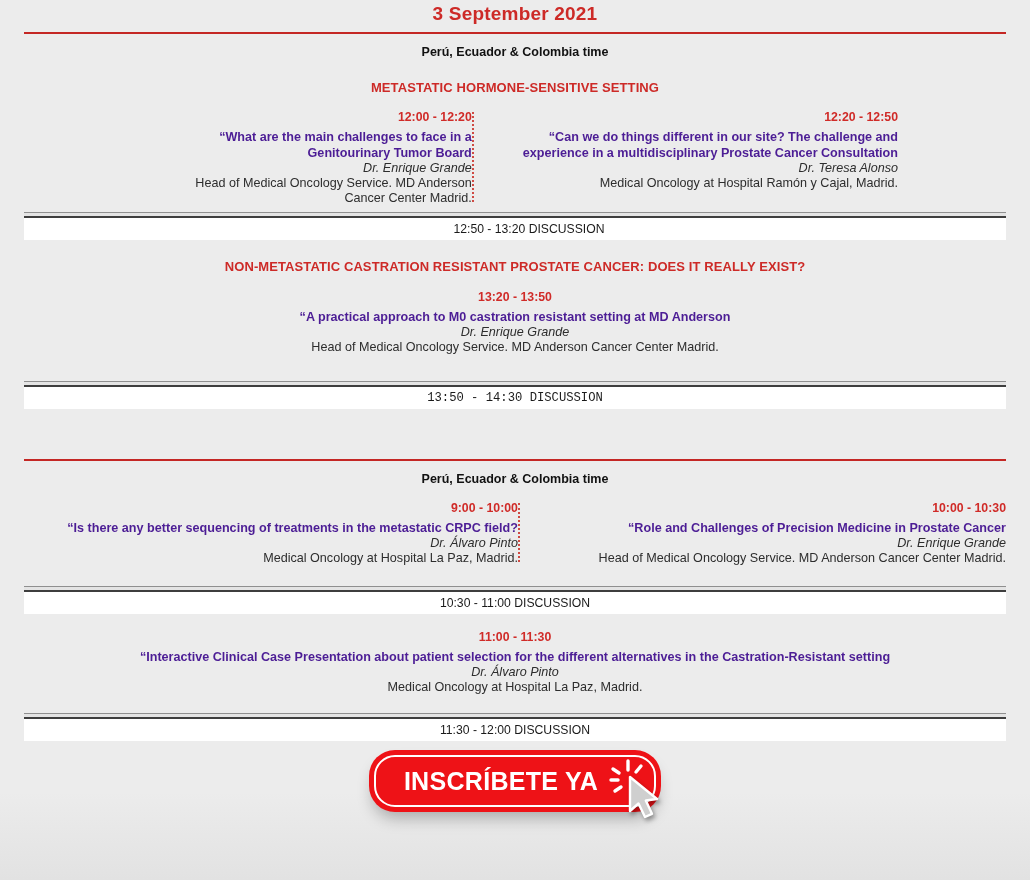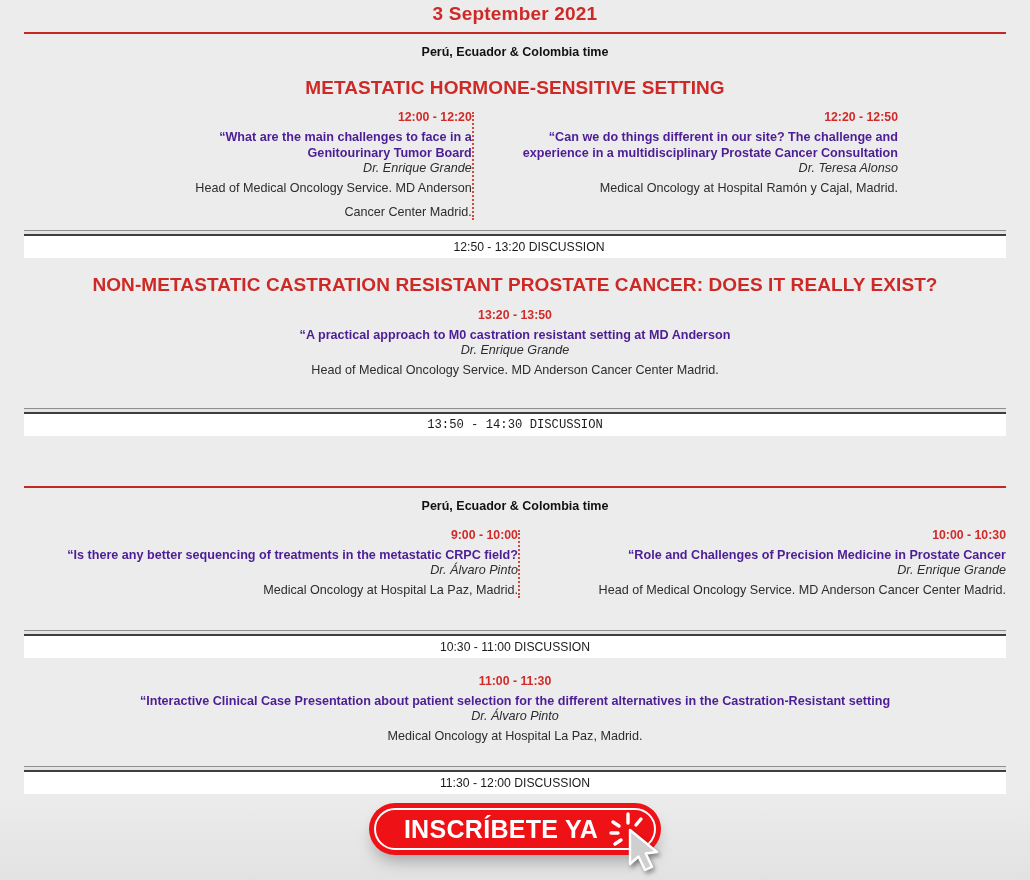--- a/index.html
+++ b/index.html
@@ -12,62 +12,62 @@
   .wrap{padding:0 24px;position:relative;}
 
   .day-title{
     margin-top:2px;text-align:center;
     font-size:19px;font-weight:bold;color:#cd2a27;letter-spacing:.2px;line-height:23px;
   }
   .red-rule{border:none;border-top:2px solid #c42724;margin:7px 0 0 0;}
   .timezone{margin-top:11px;text-align:center;font-size:12.5px;font-weight:bold;color:#111;line-height:15px;}
   .section-heading{
     margin-top:20px;text-align:center;
-    font-size:19px;font-weight:bold;color:#cd2a27;letter-spacing:.1px;line-height:16px;
+    font-size:13px;font-weight:bold;color:#cd2a27;letter-spacing:.1px;line-height:16px;
   }
 
   .cols{display:flex;position:relative;margin-top:14px;}
   .col{box-sizing:border-box;text-align:right;}
   .d1-left{flex:0 0 45.6%;padding-left:104px;}
   .d1-right{flex:0 0 54.4%;padding-right:108px;}
   .d2-left{flex:0 0 50.3%;}
   .d2-right{flex:0 0 49.7%;}
   .v-divider{
     position:absolute;top:2px;bottom:4px;width:0;
     border-left:2px dotted #cf4a43;
   }
   .d1-divider{left:45.6%;}
   .d2-divider{left:50.3%;}
 
   .time{font-size:12.3px;font-weight:bold;color:#d02b28;line-height:15px;}
   .s-title{font-size:12.6px;font-weight:bold;color:#4c1d95;line-height:16px;margin-top:4px;}
   .speaker{font-size:12.6px;font-style:italic;color:#2d2d2d;line-height:15px;}
-  .affil{font-size:12.6px;color:#2d2d2d;line-height:24px;}
+  .affil{font-size:12.6px;color:#2d2d2d;line-height:15px;}
   .multiline{white-space:pre-line;}
 
   .discussion{
     position:relative;background:#ffffff;
     padding-top:6px;height:22px;line-height:22px;
     text-align:center;font-size:12.2px;color:#1a1a1a;
   }
   .discussion::before{
     content:'';position:absolute;top:0;left:0;right:0;height:6px;
     background:linear-gradient(to bottom,#8f8f8f 0 1px,#e4e4e4 1px 4px,#3e3e3e 4px 6px);
   }
   .disc-1{margin-top:6px;padding-left:28px;}
   .disc-2{margin-top:26px;font-family:Liberation Mono, monospace;}
-  .disc-3{margin-top:28px;}
+  .disc-3{margin-top:20px;}
   .disc-4{margin-top:18px;}
   .single{margin-top:15px;text-align:center;}
   .day2{margin-top:50px;}
   .heading-2{margin-top:19px;}
 
   .btn-row{margin-top:9px;display:flex;justify-content:center;}
   .register-btn{
-    position:relative;width:292px;height:52px;border:none;cursor:pointer;
+    position:relative;width:292px;height:62px;border:none;cursor:pointer;
     background:#ee1217;border-radius:26px;
     box-shadow:0 10px 16px -4px rgba(0,0,0,.28);
     display:flex;align-items:center;justify-content:center;
     font-family:"Liberation Sans","DejaVu Sans",sans-serif;
   }
   .register-btn::before{
     content:'';position:absolute;inset:5px;border:2px solid #fff;border-radius:21px;pointer-events:none;
   }
   .register-label{
     font-size:25px;font-weight:bold;color:#fff;letter-spacing:.3px;

